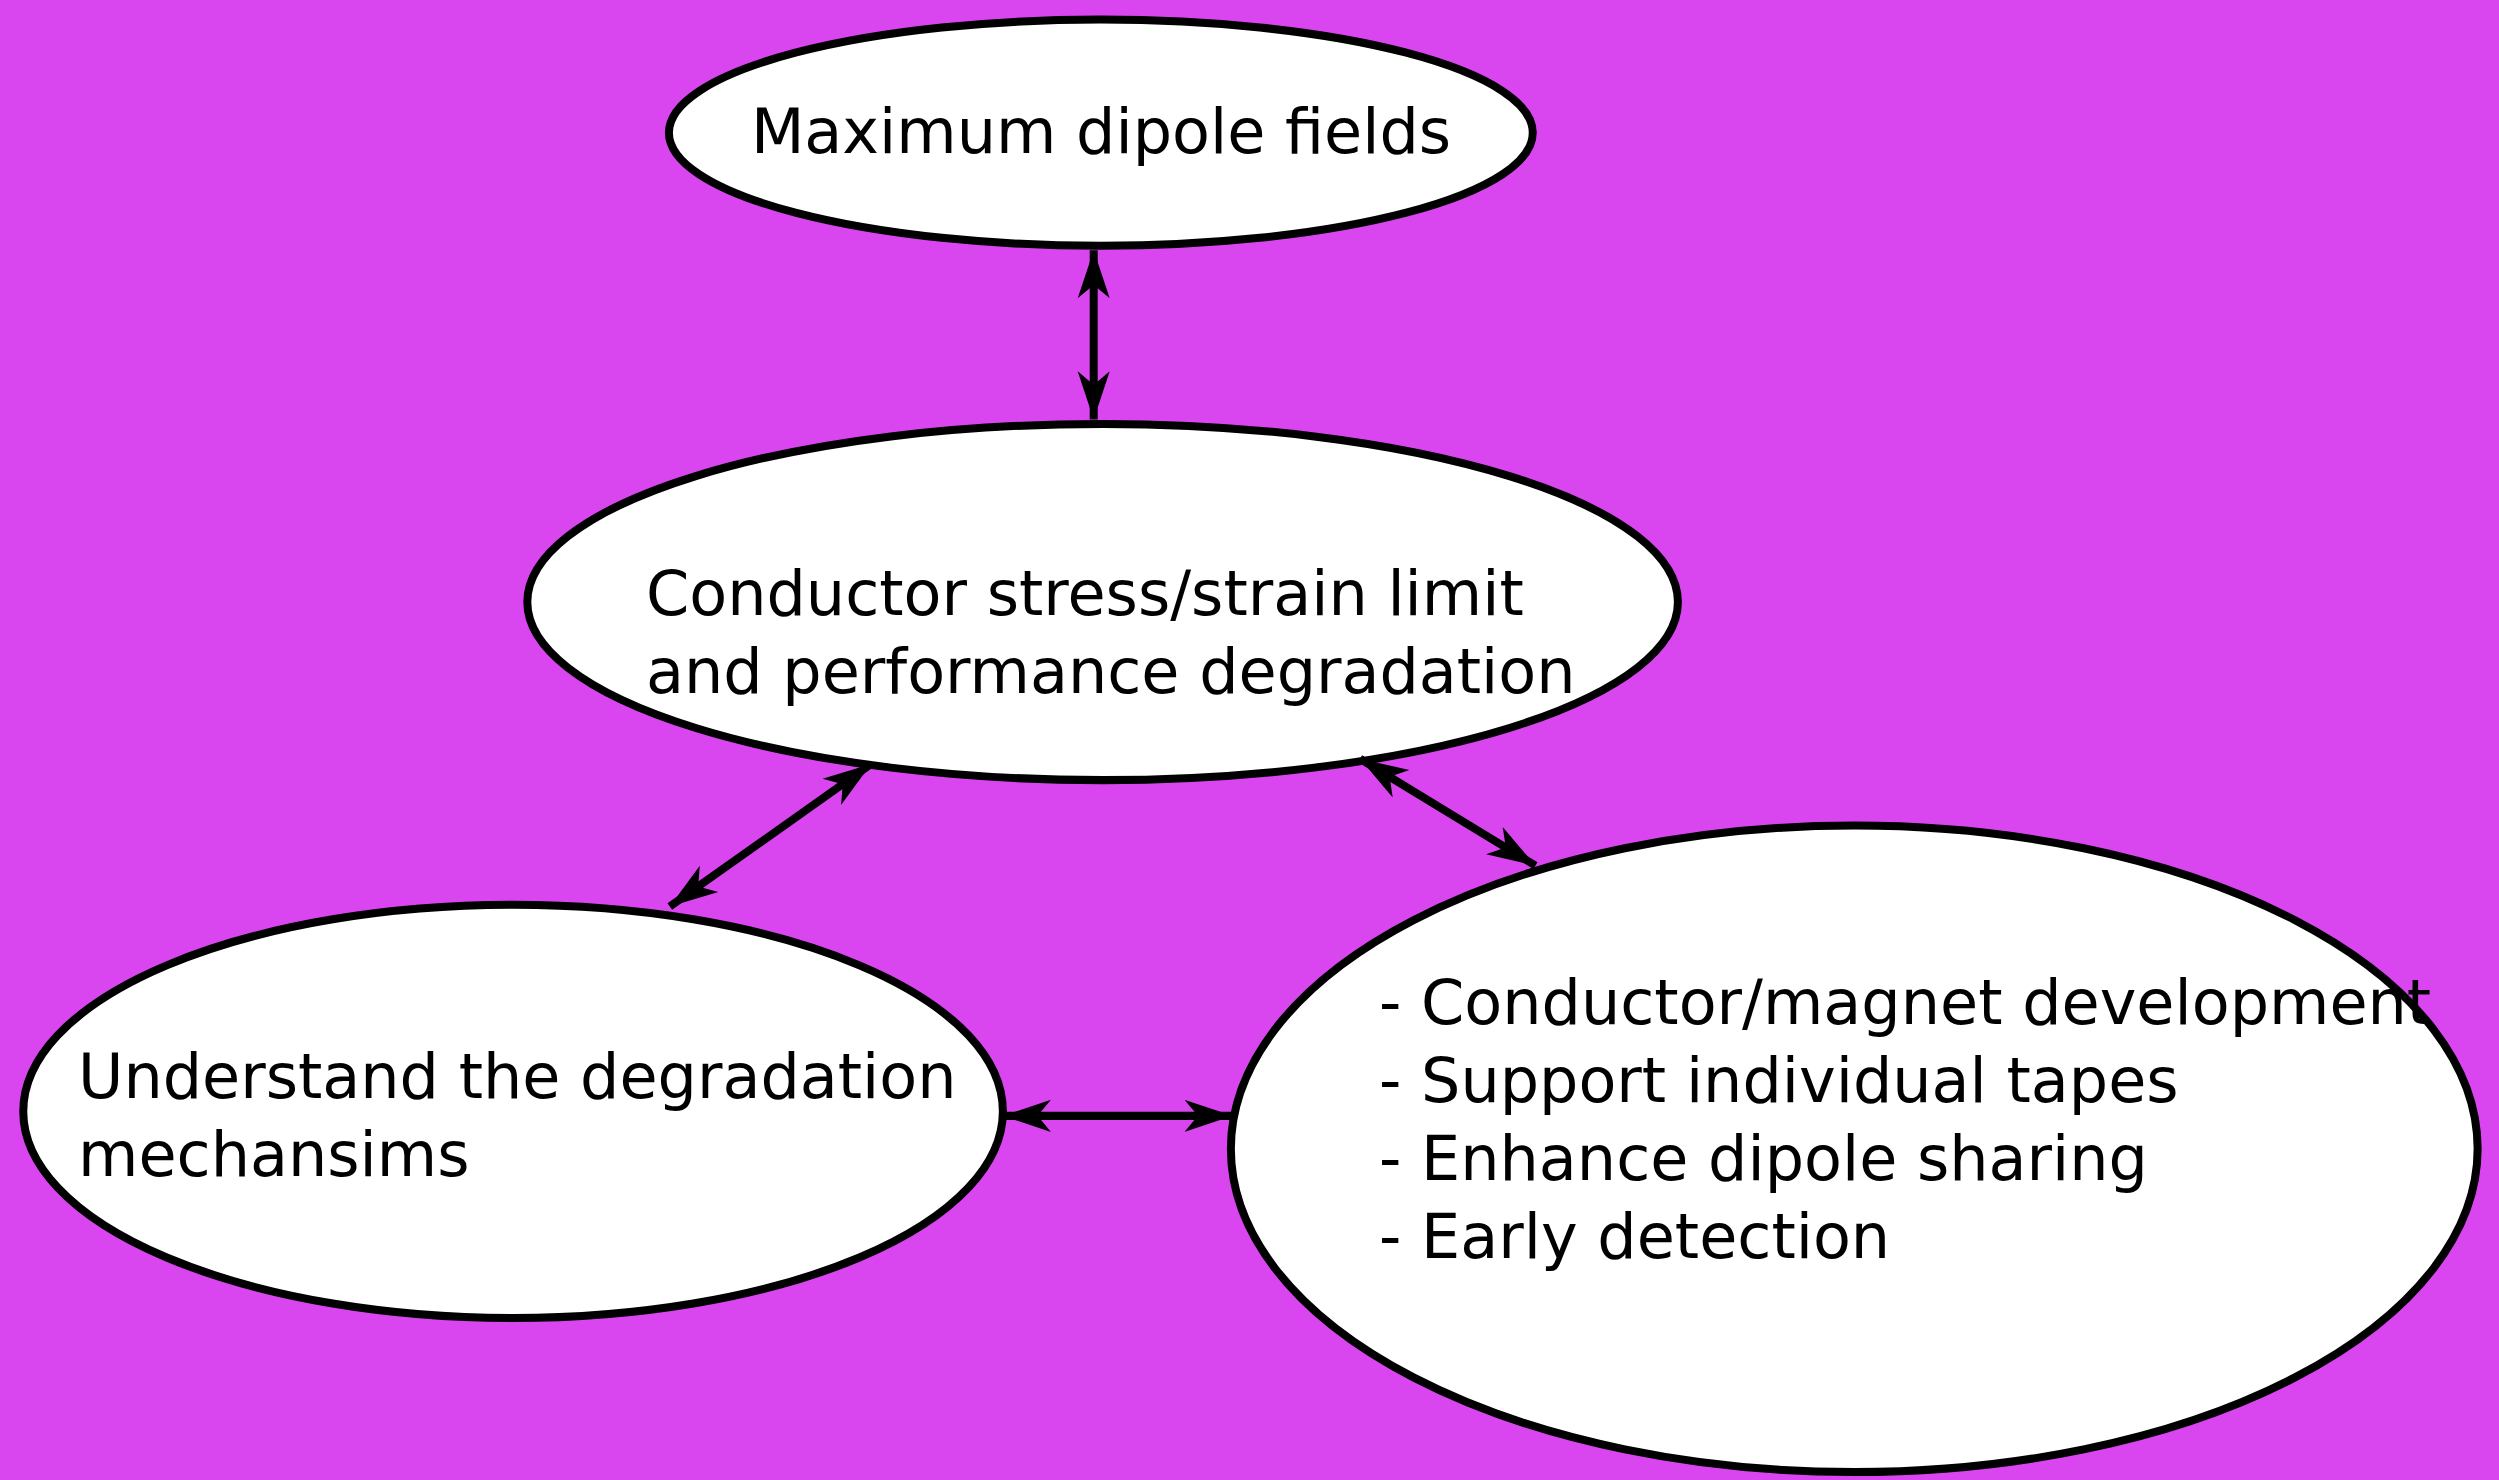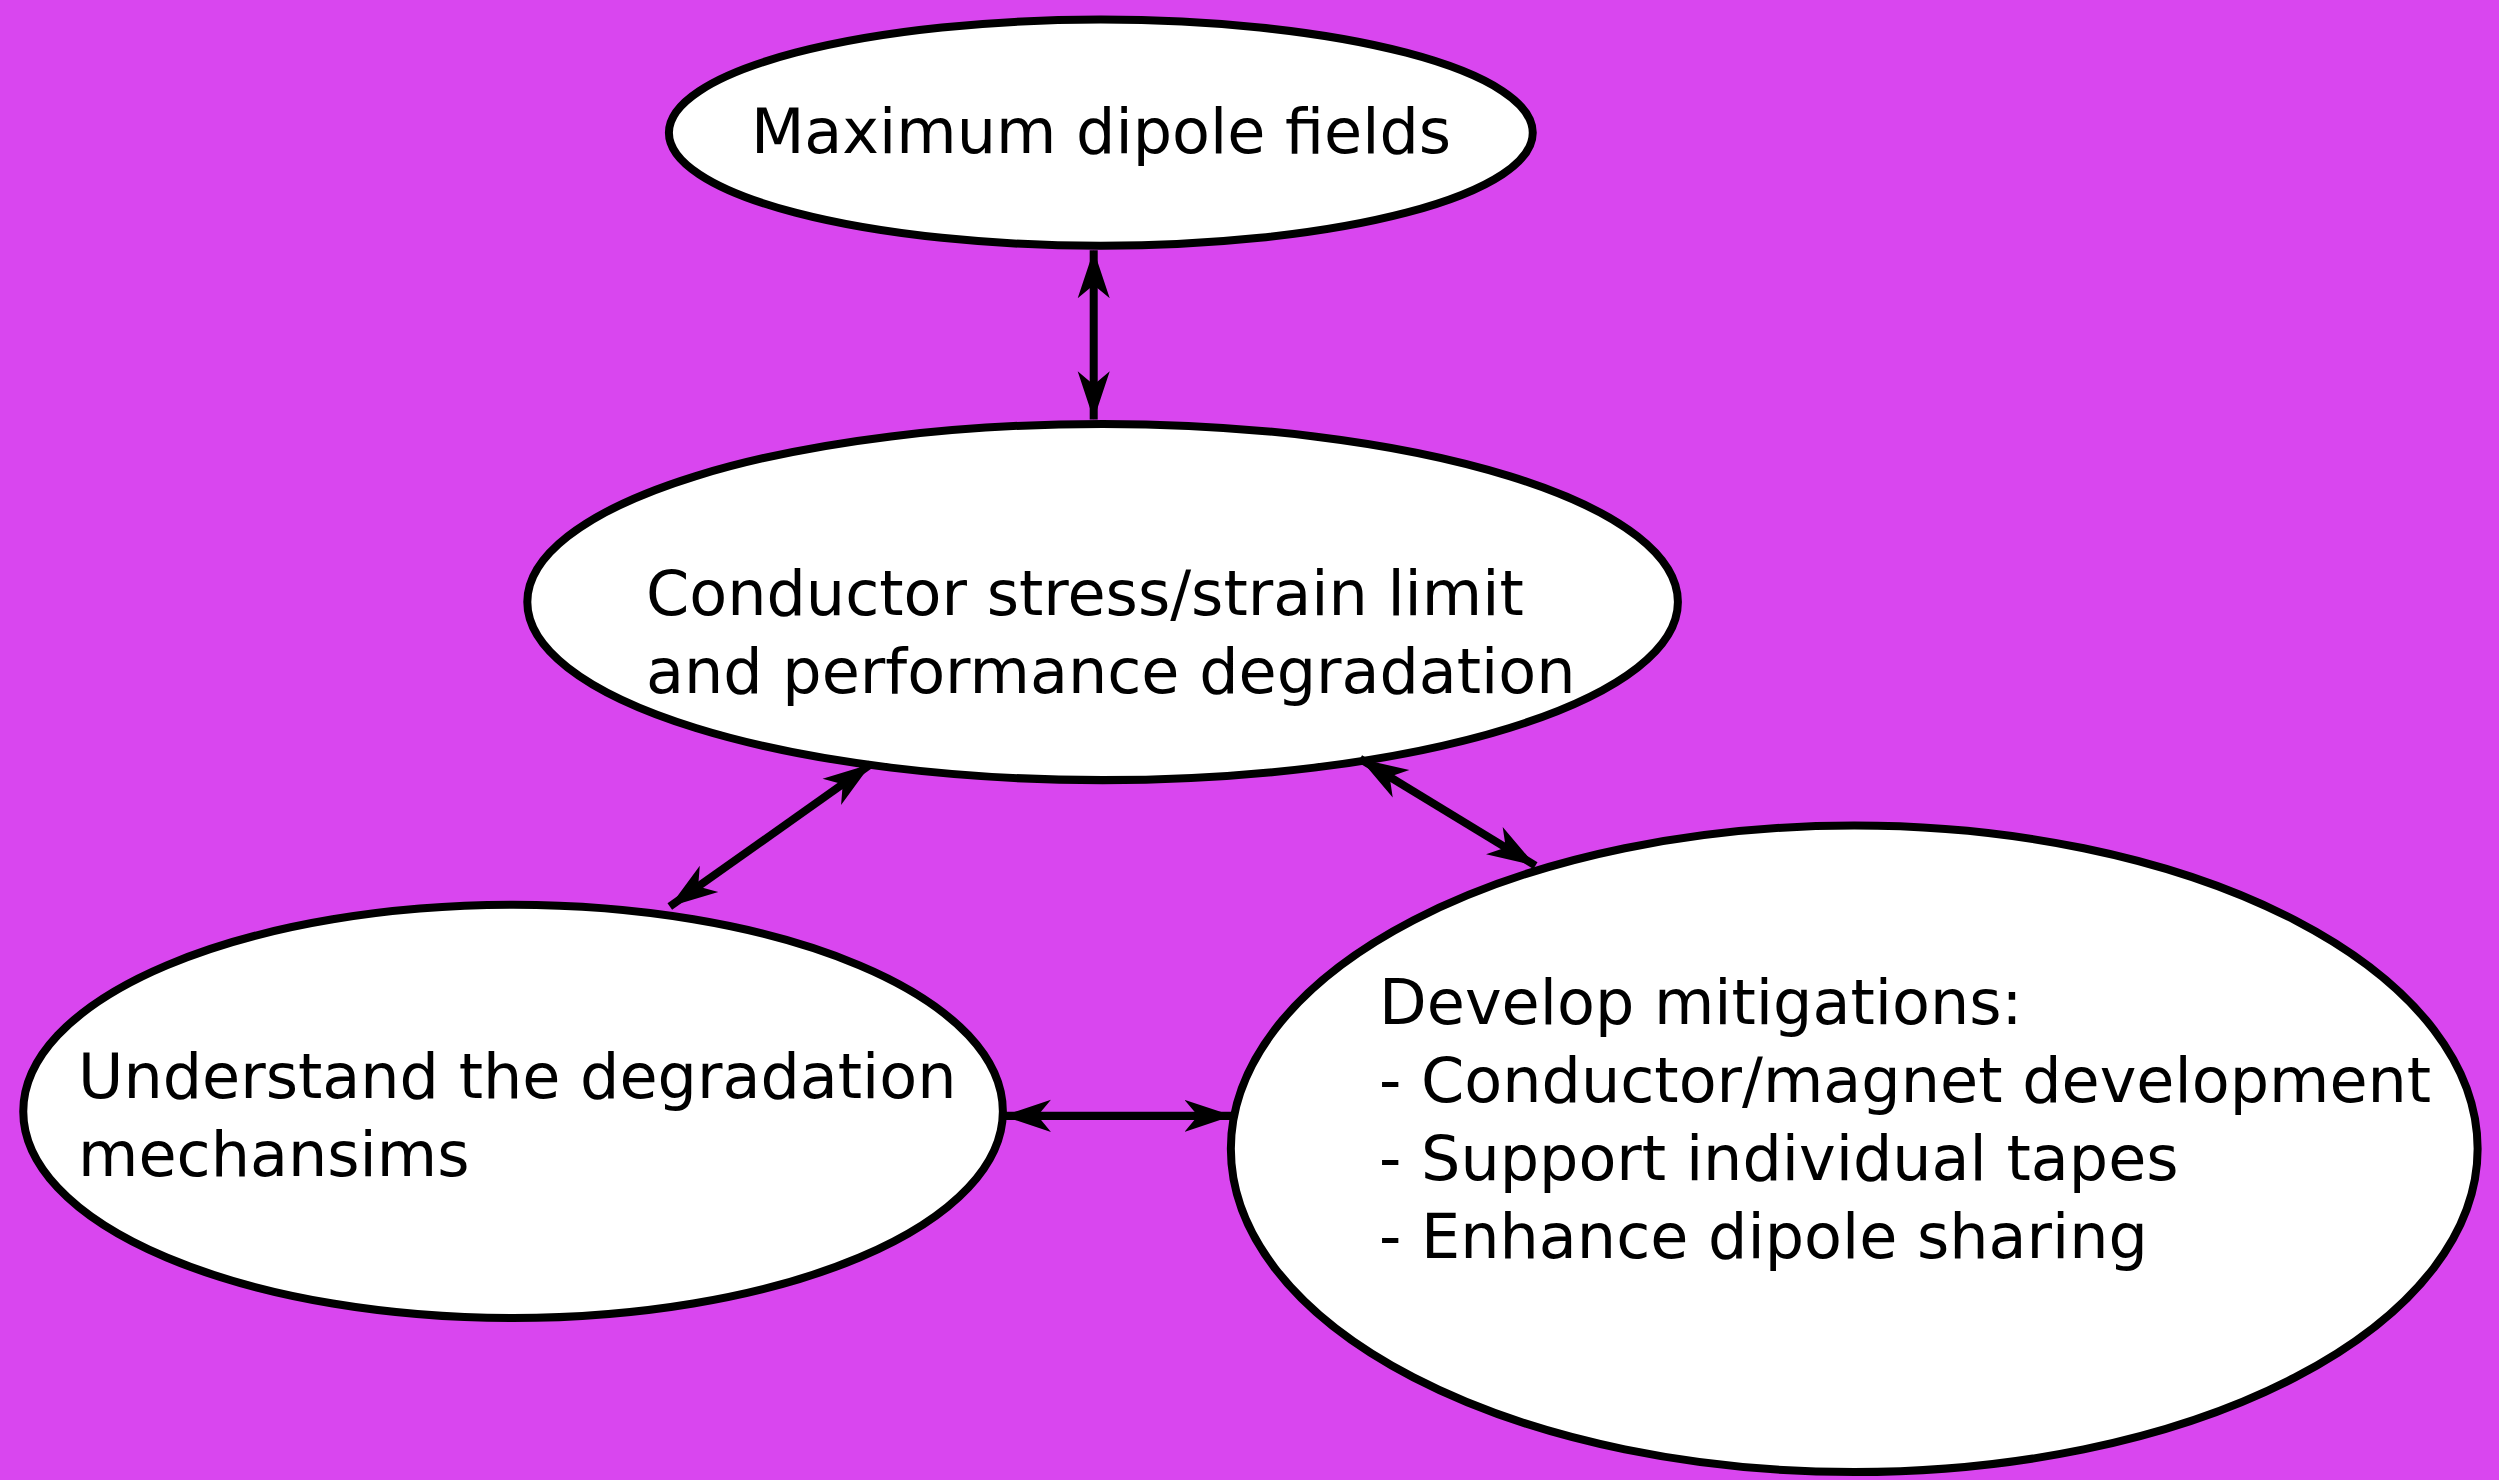--- a/index.html
+++ b/index.html
@@ -59,20 +59,20 @@
     <div>Conductor stress/strain limit</div>
     <div>and performance degradation</div>
   </div>
 
   <div class="node-text" style="left:78px; top:1032px;margin-top:6px;">
     <div>Understand the degradation</div>
     <div>mechansims</div>
   </div>
 
   <div class="node-text" style="left:1379px; top:964px;">
-    <div>Develop mitigations:</div>
     <div>- Conductor/magnet development</div>
     <div>- Support individual tapes</div>
     <div>- Enhance dipole sharing</div>
+    <div>- Early detection</div>
   </div>
 
 </div>
 
 
 </body></html>

